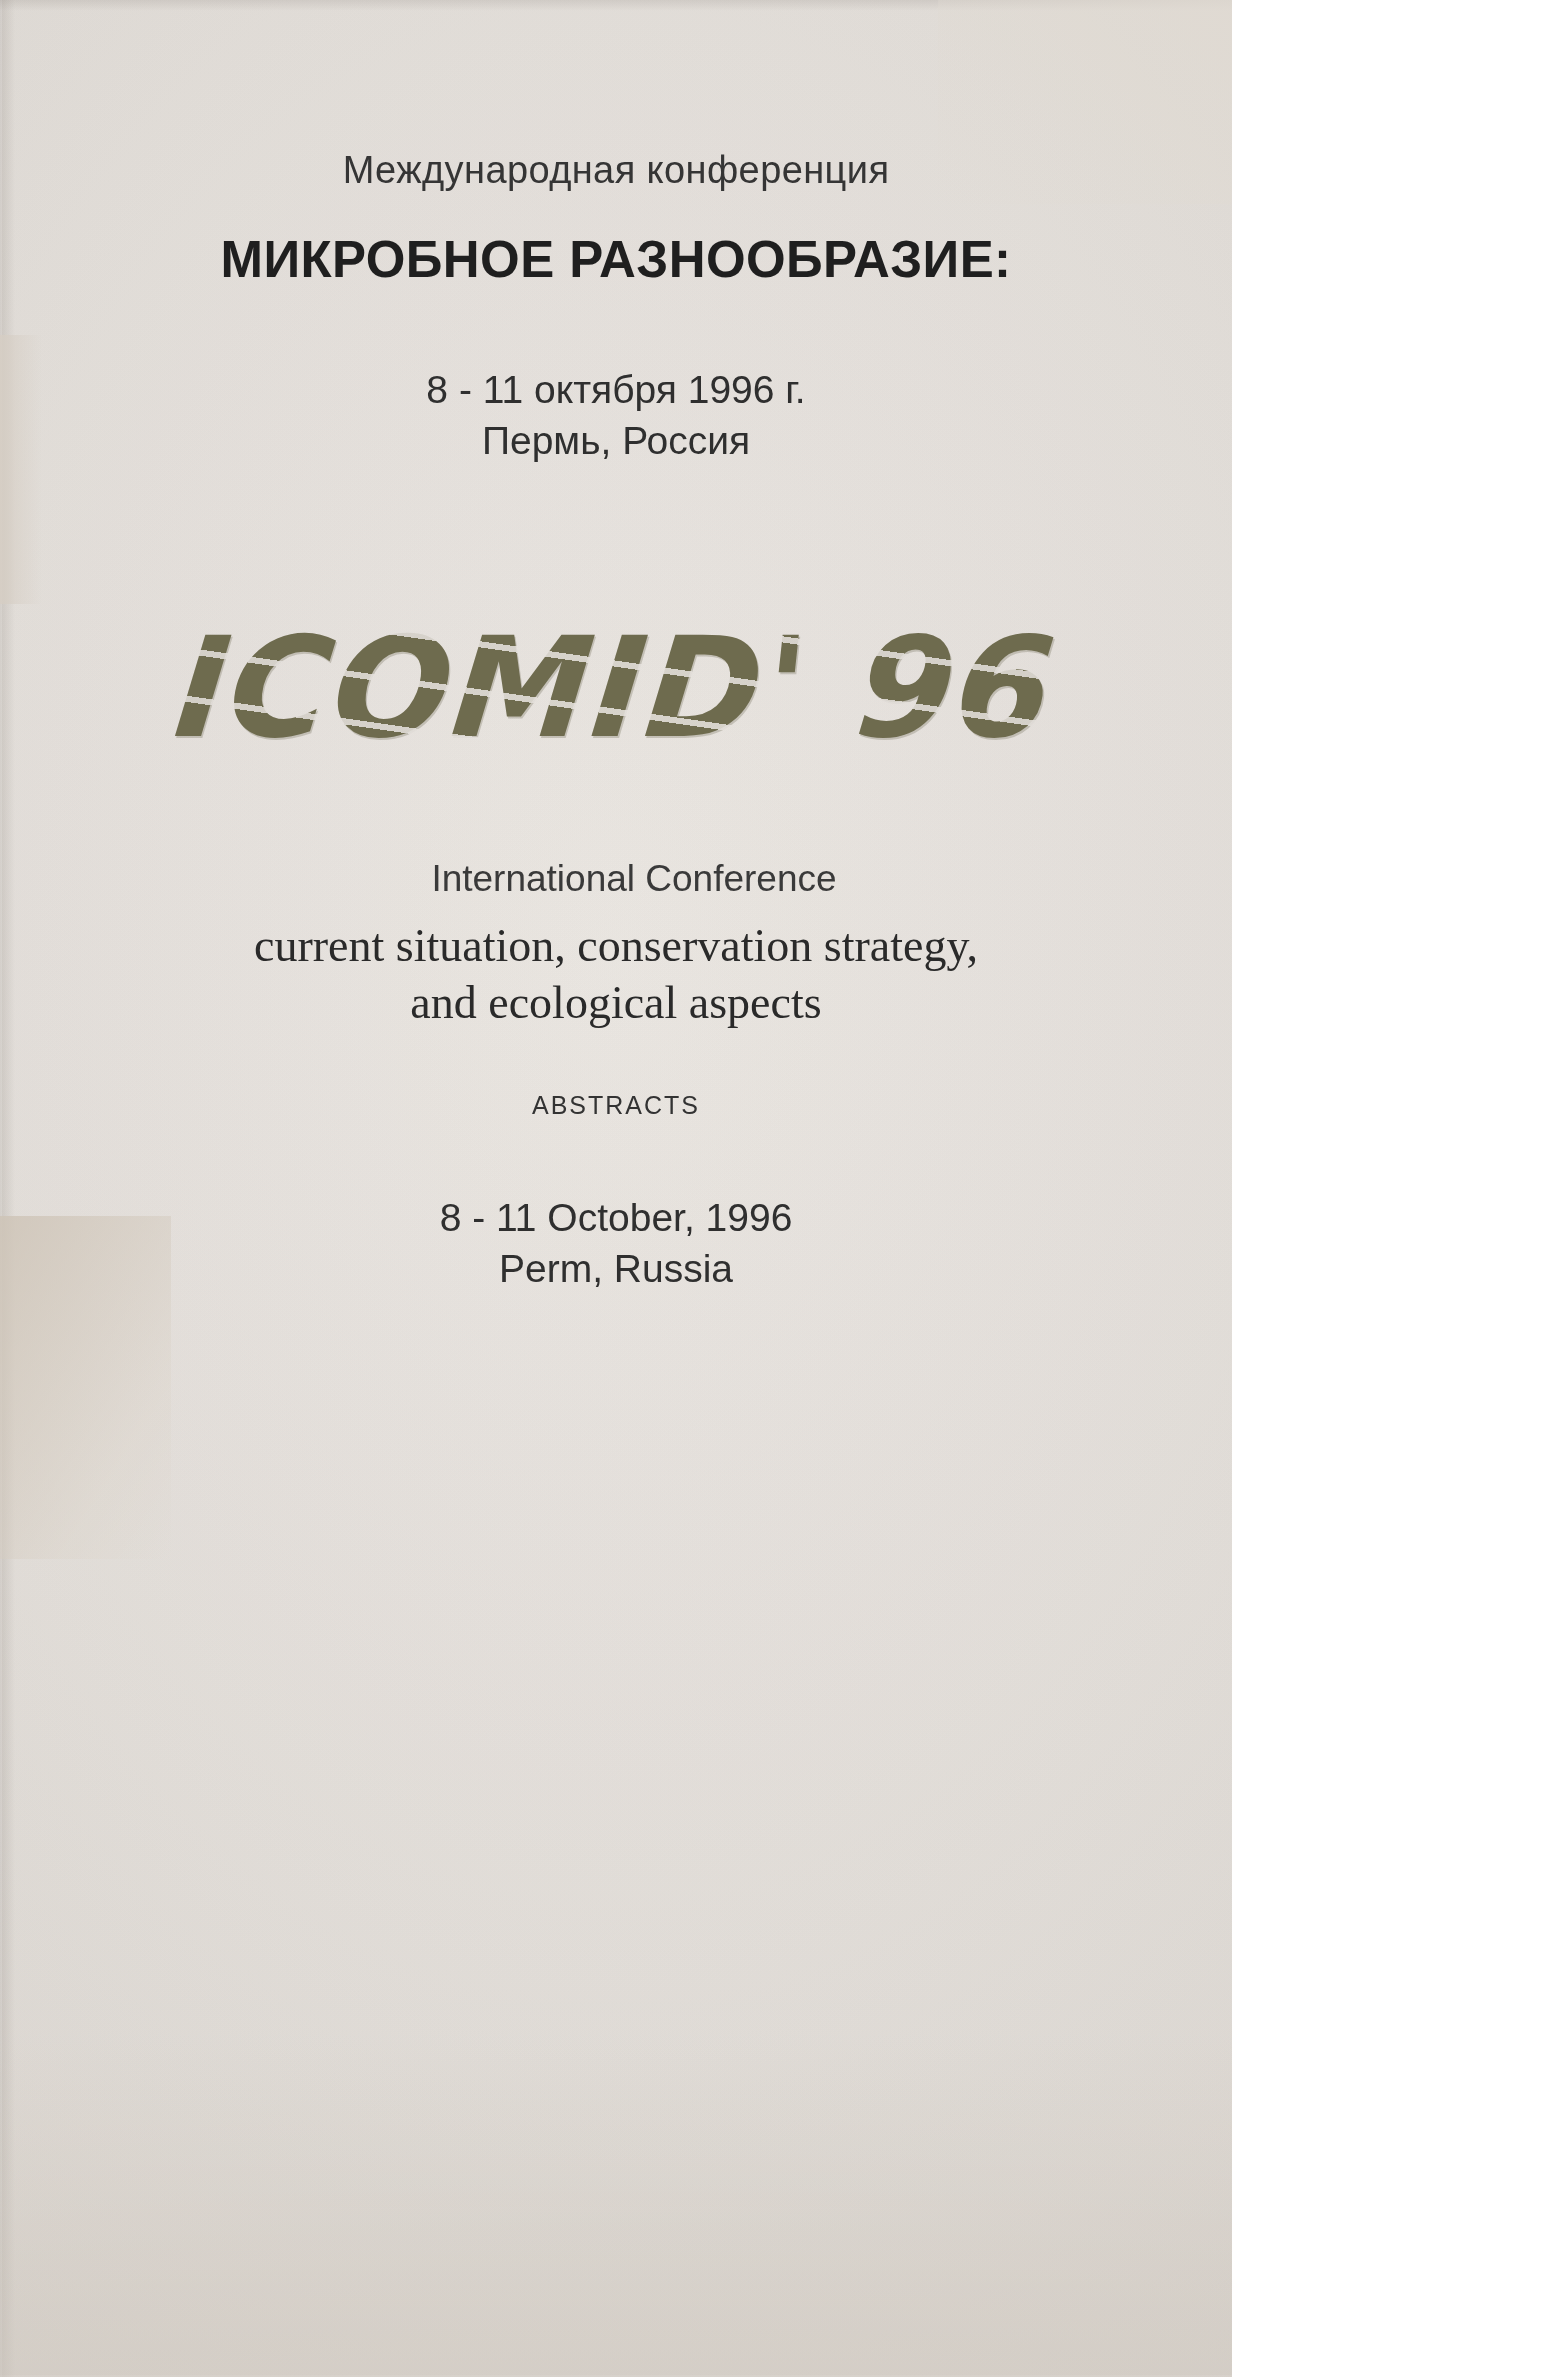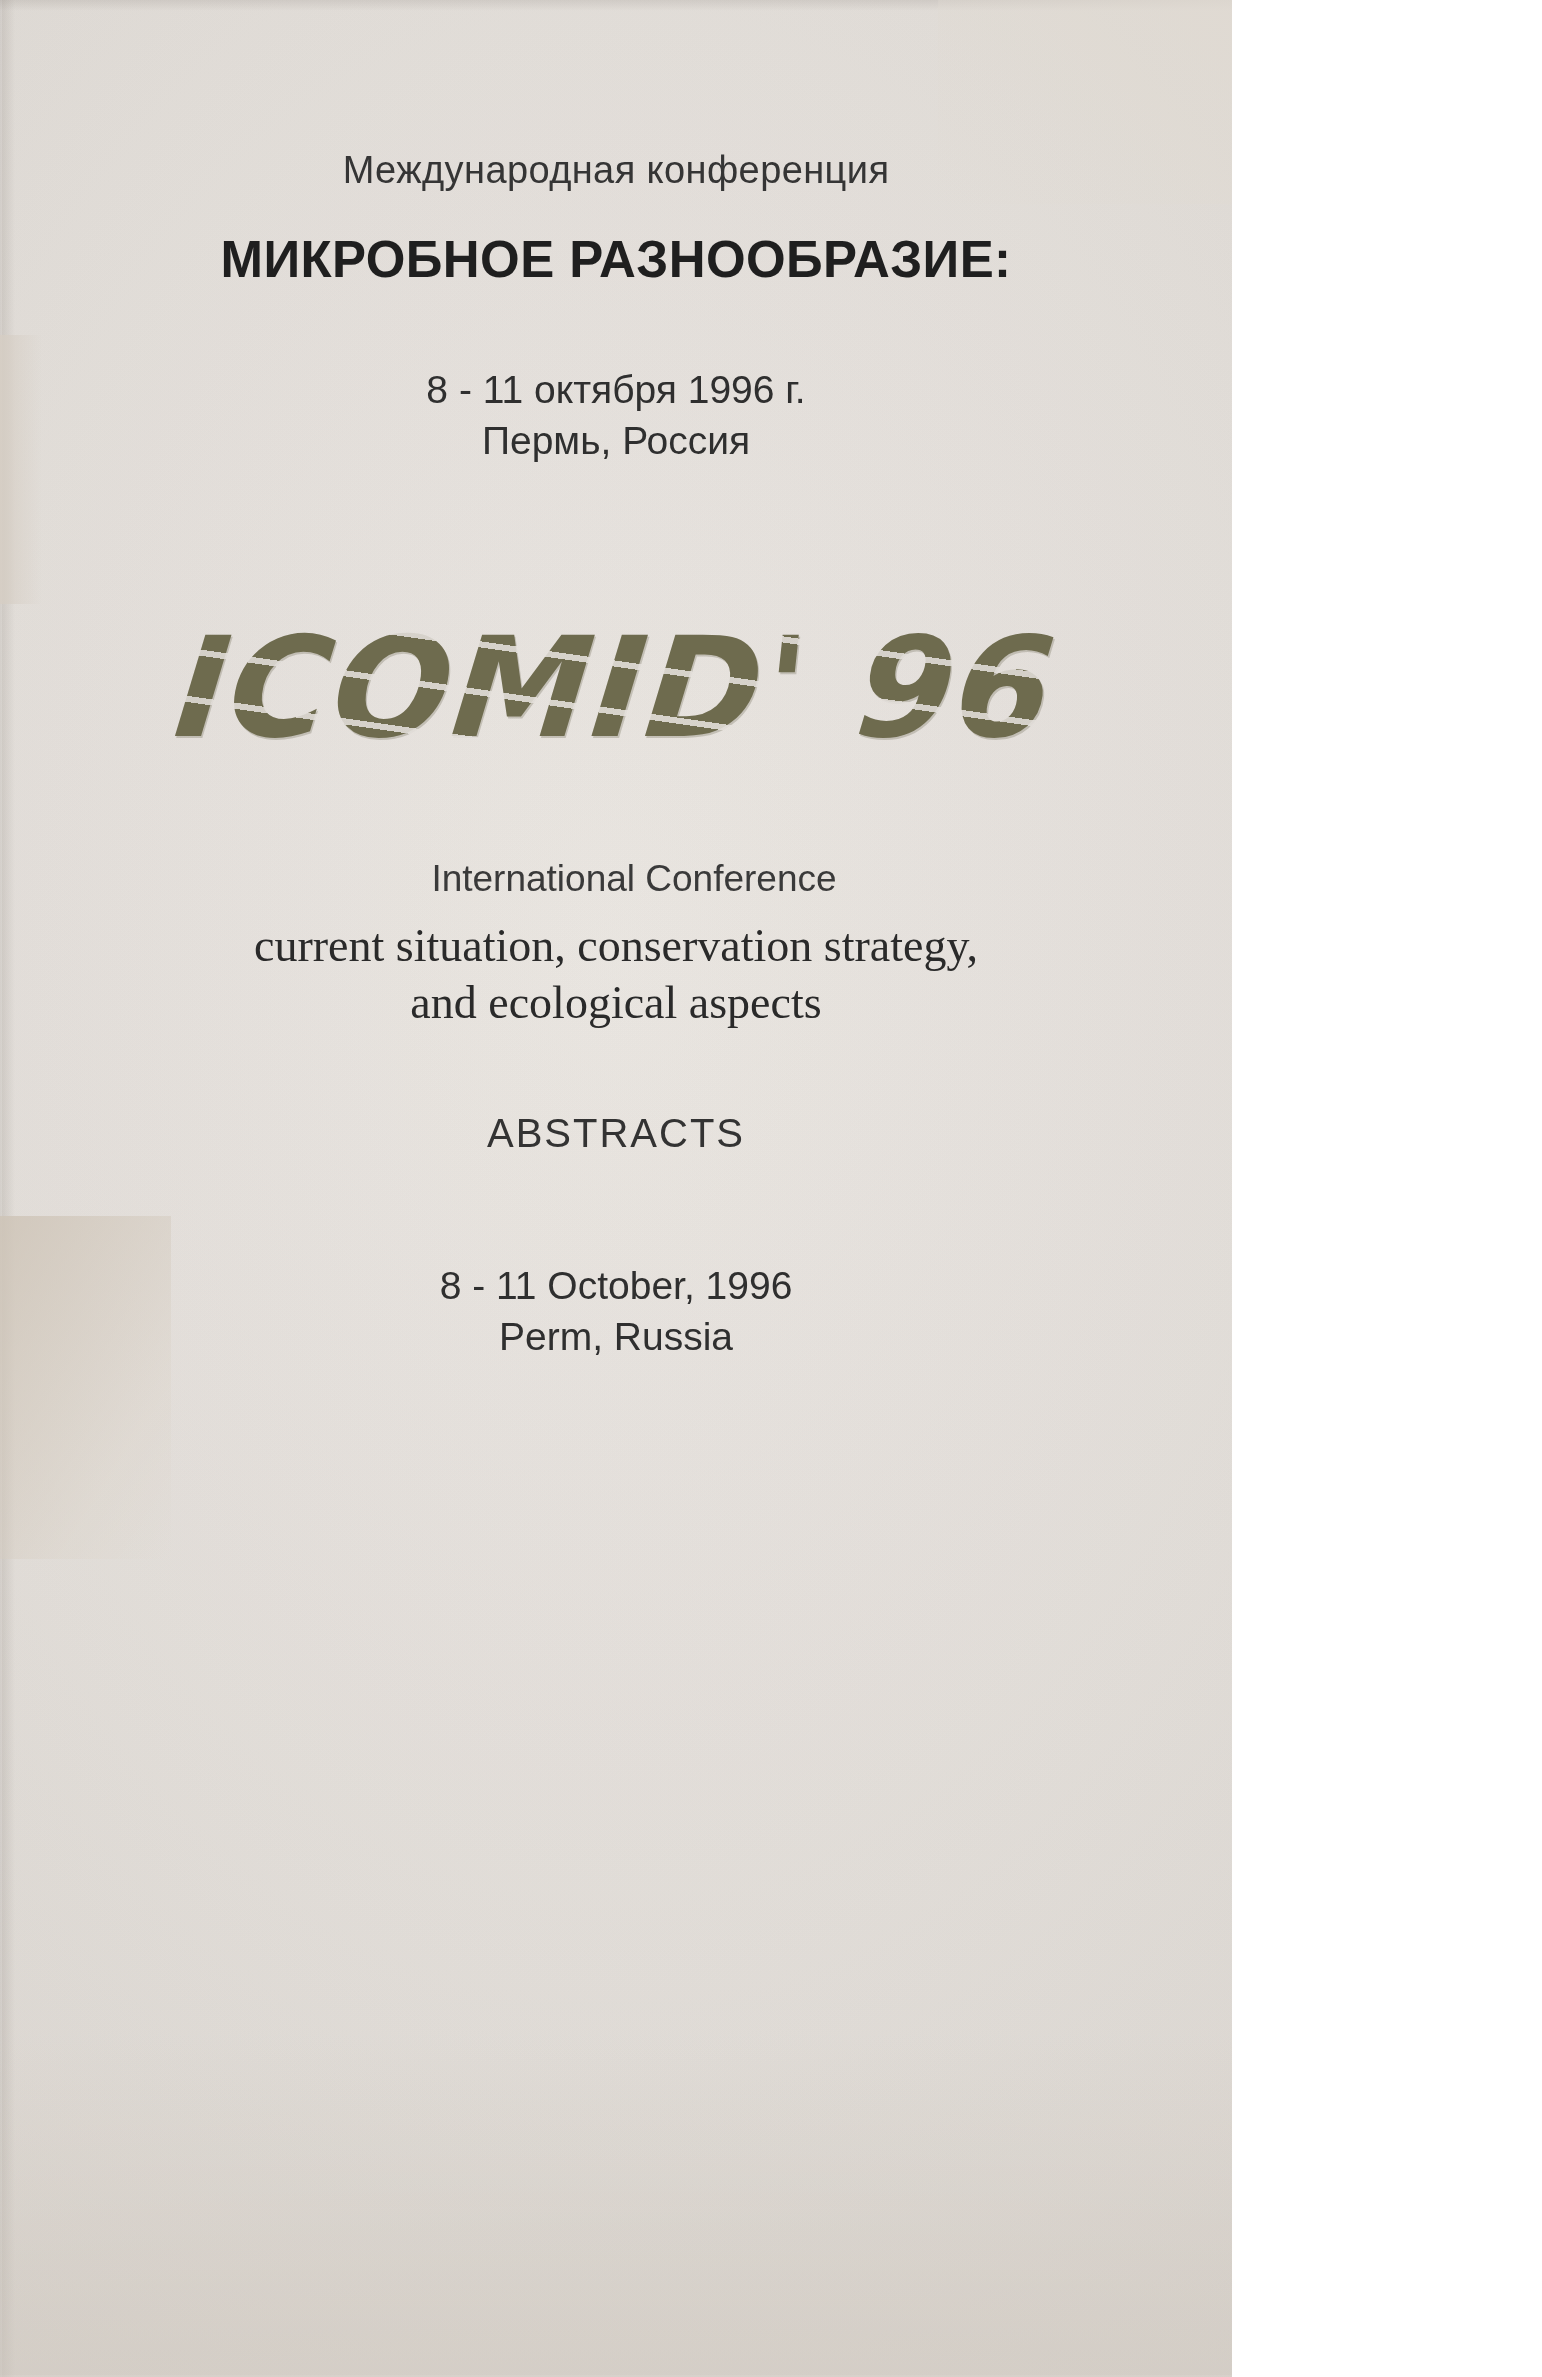--- a/index.html
+++ b/index.html
@@ -138,28 +138,28 @@
     color: #2a2a2a;
   }
   .en-subtitle {
     margin-top: 17px;
     font-size: 46px;
     line-height: 1.24;
     color: #2a2a2a;
     font-family: Liberation Serif, serif;
   }
   .en-abstracts {
-    margin-top: 80px;
-    font-size: 40px;
+    margin-top: 60px;
+    font-size: 25px;
     letter-spacing: 2px;
     color: #333333;
     text-align: center;
   }
   .en-dates {
-    margin-top: 104px;
+    margin-top: 72px;
     font-size: 39px;
     line-height: 1.32;
     color: #2f2f2f;
   }
 
   .line { display: block; }
 </style>
 </head>
 <body>
 

